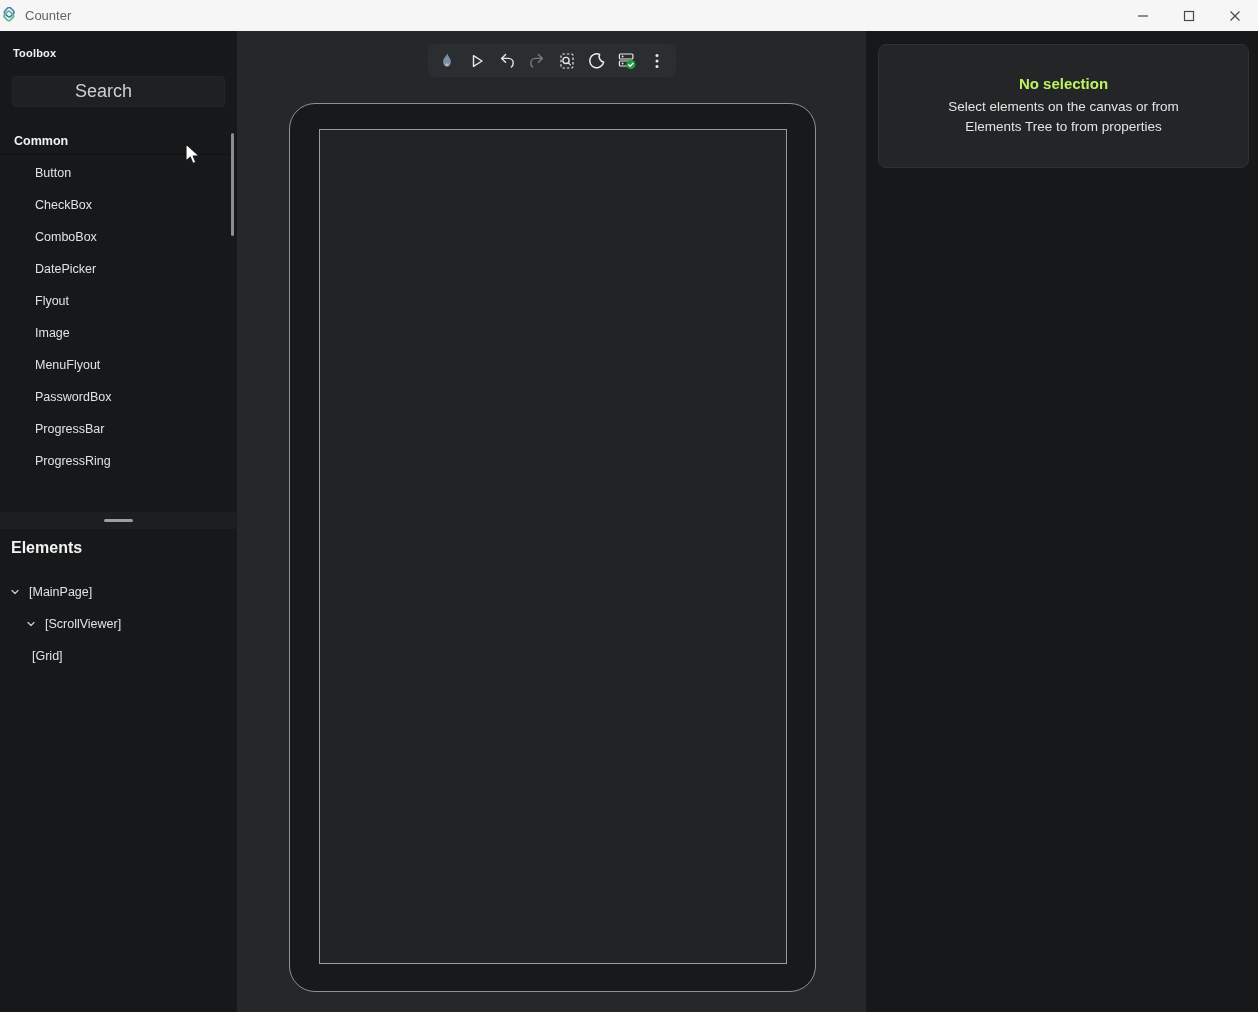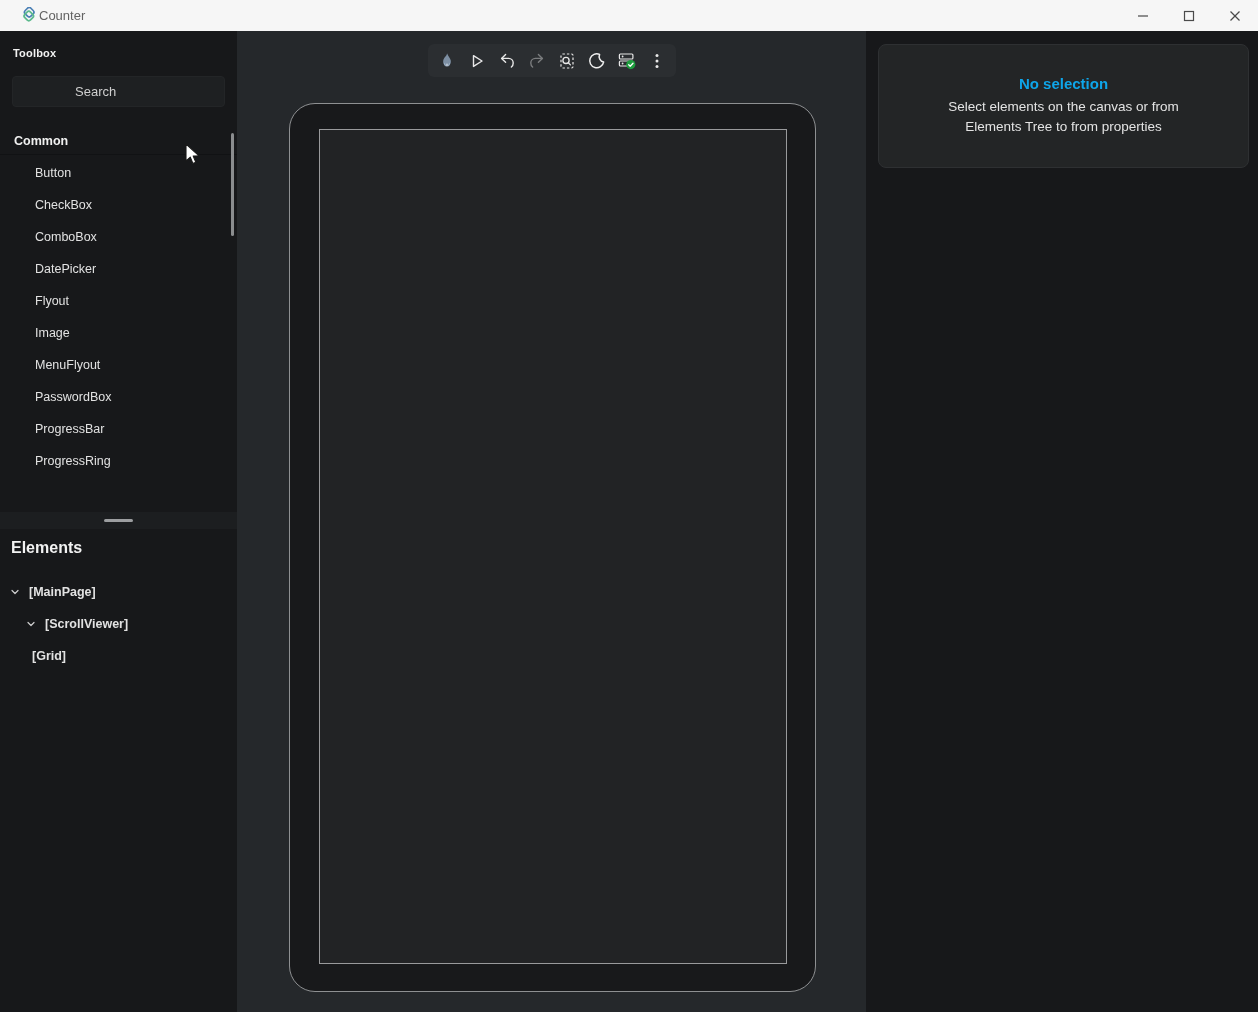--- a/index.html
+++ b/index.html
@@ -9,42 +9,42 @@
     background: #17181a;
     position: relative;
     -webkit-font-smoothing: antialiased;
   }
 
   
   .titlebar {
     height: 31px; background: #f6f6f6;
     display: flex; align-items: center;
   }
-  .titlebar-left { display: flex; align-items: center; gap: 1px; padding-left: 20px; flex: 1; }
+  .titlebar-left { display: flex; align-items: center; gap: 7px; padding-left: 0; flex: 1; }
   .app-icon { width: 18px; height: 18px; display: inline-flex; }
   .titlebar-title { font-size: 13px; color: #636363; }
   .win-controls { display: flex; height: 100%; }
   .win-btn { width: 46px; height: 31px; display: flex; align-items: center; justify-content: center; background: transparent; border: none; cursor: default; }
   .win-btn svg { stroke: #4a4a4a; }
 
   
   .main { display: flex; height: 981px; }
 
   
   .sidebar { width: 237px; background: #17181a; position: relative; flex: none; }
   .panel-title { color: #f2f2f2; font-weight: bold; }
   .toolbox-title { position: absolute; left: 13px; top: 16px; font-size: 11px; letter-spacing: .2px; }
   .searchbox {
     position: absolute; left: 12px; top: 45px; width: 213px; height: 31px;
     background: #1e2022; border-radius: 4px; border: 1px solid #232527;
     display: flex; align-items: center; gap: 12px; padding: 0 10px;
   }
   .searchbox input {
     background: transparent; border: none; outline: none;
-    color: #86efac; font-size: 13px; width: 150px;
+    color: #86efac; font-size: 18px; width: 150px;
     font-family: "Liberation Sans", sans-serif;
     margin-left: 40px;
   }
   .searchbox input::placeholder { color: #cfcfcf; opacity: 1; }
 
   .section-header {
     position: absolute; left: 0; top: 96px; width: 276px; height: 28px;
     display: flex; align-items: center; justify-content: space-between;
     border-bottom: 1px solid #111214;
   }
@@ -66,21 +66,21 @@
   }
 
   .splitter-row {
     position: absolute; left: 0; top: 481px; width: 237px; height: 17px;
     background: #1c1e20; display: flex; align-items: center; justify-content: center; cursor: ns-resize;
   }
   .splitter-handle { width: 29px; height: 3px; border-radius: 2px; background: #9c9ea0; }
 
   .elements-title { position: absolute; left: 11px; top: 508px; font-size: 16px; }
   .elements-tree { position: absolute; left: 0; top: 545px; width: 237px; }
-  .tree-row { height: 32px; display: flex; align-items: center; color: #e2e2e2; font-size: 12.5px; cursor: pointer; font-weight: bold; }
+  .tree-row { height: 32px; display: flex; align-items: center; color: #e2e2e2; font-size: 12.5px; cursor: pointer; }
   .tree-chevron { width: 12px; height: 12px; display: inline-flex; margin-right: 8px; }
   .tree-row.d0 { padding-left: 9px; }
   .tree-row.d1 { padding-left: 25px; }
   .tree-row.d2 { padding-left: 32px; }
 
   
   .canvas { width: 629px; background: #25282b; position: relative; flex: none; }
   .canvas-toolbar {
     position: absolute; top: 13px; left: 50%; transform: translateX(-50%);
     height: 33px; background: #2b2e31; border-radius: 6px;
@@ -103,21 +103,21 @@
   }
 
   
   .props { flex: 1; background: #17181a; position: relative; }
   .no-selection-card {
     position: absolute; left: 12px; top: 13px; width: 371px; height: 124px;
     background: #232526; border: 1px solid #2e3032; border-radius: 8px;
     display: flex; flex-direction: column; align-items: center; justify-content: center;
     text-align: center;
   }
-  .no-selection-title { color: #0ea5e9; font-weight: bold; font-size: 15px; margin-bottom: 5px; }
+  .no-selection-title { color: #bef264; font-weight: bold; font-size: 15px; margin-bottom: 5px; }
   .no-selection-line { color: #e3e3e3; font-size: 13.5px; line-height: 20px; }
 
   
   .cursor { position: absolute; left: 183px; top: 143px; z-index: 50; pointer-events: none; }
 </style>
 </head>
 <body>
 
 <div class="titlebar">
   <div class="titlebar-left">

